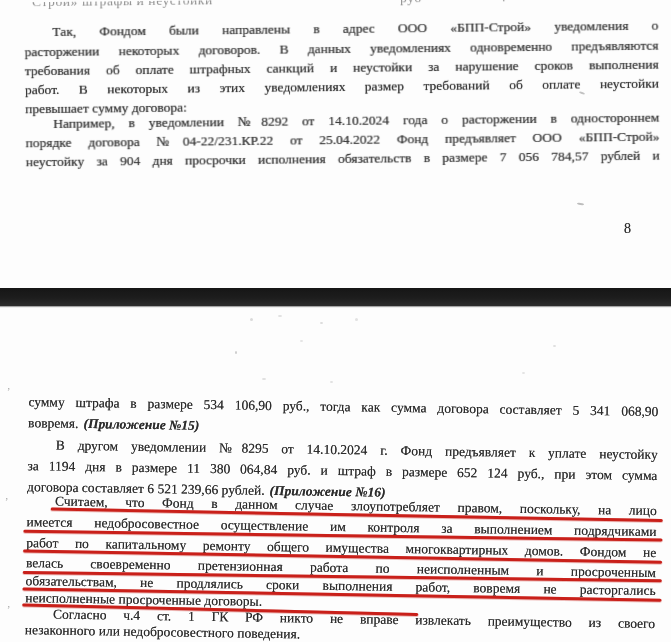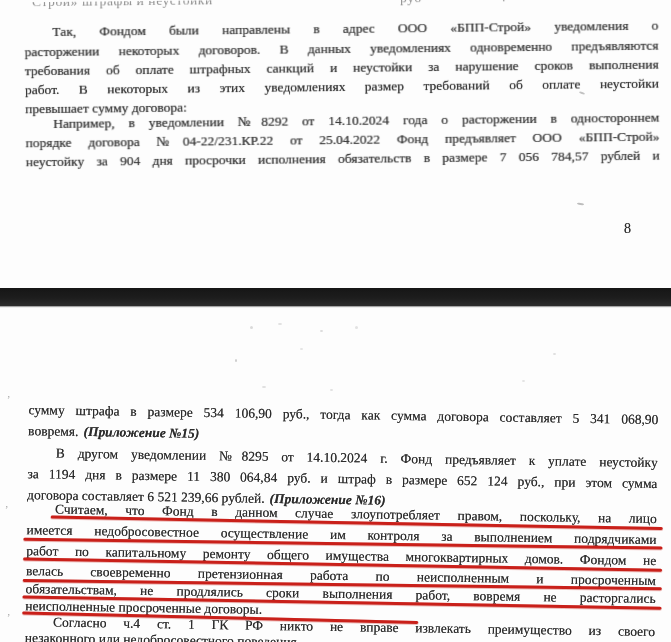--- a/index.html
+++ b/index.html
@@ -77,21 +77,21 @@
     </div>
 
     <div class="pagenum">8</div>
 
     <div class="nz" style="left:579px;top:92px;width:6px;height:2px;background:#c2c2c2;transform:rotate(18deg);"></div>
     <div class="nz" style="left:577px;top:203px;width:7px;height:2px;background:#bdbdbd;transform:rotate(8deg);"></div>
   </section>
 
   <div class="separator"></div>
 
-  <section class="page pg2" style="top:8px;height:482px;">
+  <section class="page pg2" style="top:0;height:482px;">
     <div class="rotor">
 
       <div class="ln" style="top:398px">сумму штрафа в размере 534 106,90 руб., тогда как сумма договора составляет 5 341 068,90</div>
       <div class="ln last" style="top:419px">
         <span>вовремя.</span><span class="annex">(Приложение №15)</span>
       </div>
 
       <div class="ln ind" style="top:441px">В другом уведомлении №8295 от 14.10.2024 г. Фонд предъявляет к уплате неустойку</div>
       <div class="ln" style="top:462px">за 1194 дня в размере 11 380 064,84 руб. и штраф в размере 652 124 руб., при этом сумма</div>
       <div class="ln last" style="top:483px">

